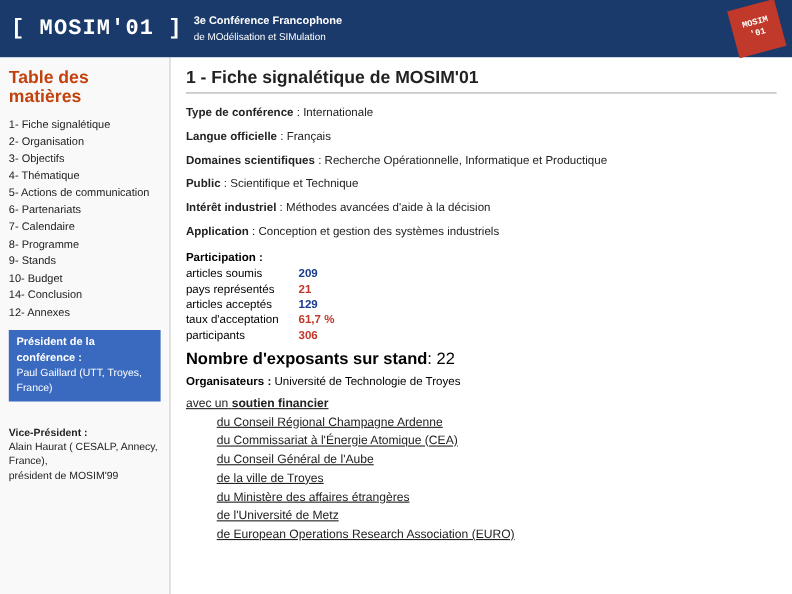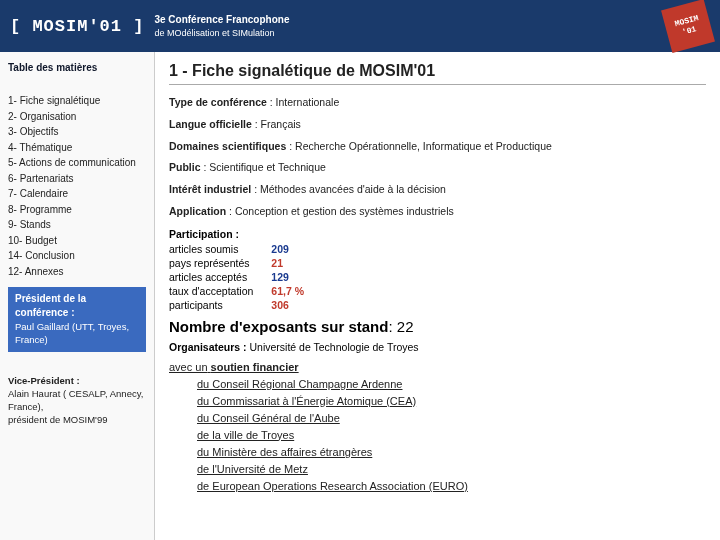--- a/index.html
+++ b/index.html
@@ -16,21 +16,21 @@
     #header {
       background: #1a3a6b;
       height: 52px;
       display: flex;
       align-items: center;
       padding: 0 10px;
       position: relative;
     }
     #header-logo-bracket {
       color: #fff;
-      font-size: 17px;
+      font-size: 20px;
       font-weight: bold;
       font-family: 'Courier New', monospace;
       letter-spacing: 1px;
       margin-right: 10px;
     }
     #header-conf-info {
       color: #fff;
       font-size: 9px;
       line-height: 1.4;
     }
@@ -69,24 +69,24 @@
 
     
     #sidebar {
       width: 155px;
       min-width: 155px;
       padding: 10px 8px;
       border-right: 1px solid #ccc;
       background: #f9f9f9;
     }
     #sidebar-title {
-      font-size: 10px;
-      font-weight: bold;
-      margin-bottom: 20px;
-      color: #0f172a;
+      font-size: 16px;
+      font-weight: bold;
+      margin-bottom: 8px;
+      color: #c2410c;
     }
     #toc-list {
       list-style: none;
       font-size: 10px;
       color: #222;
       line-height: 1.55;
       margin-bottom: 0;
     }
     .toc-item {
       padding: 0;

